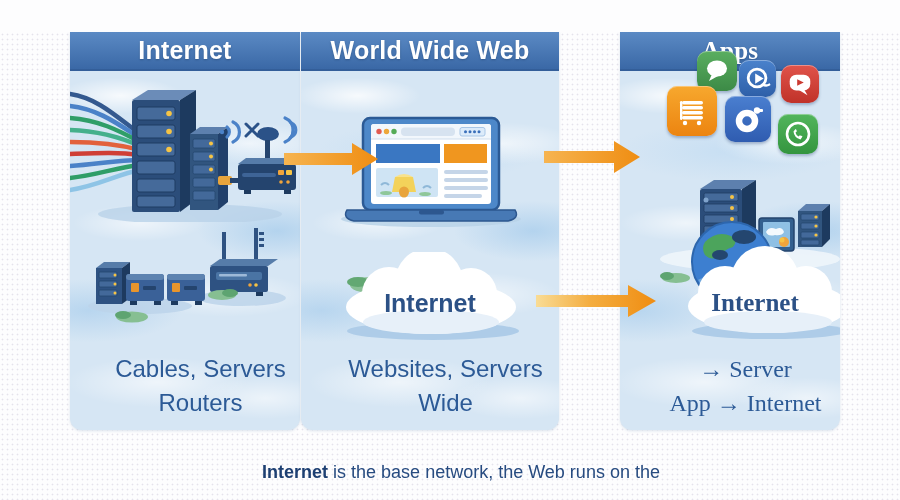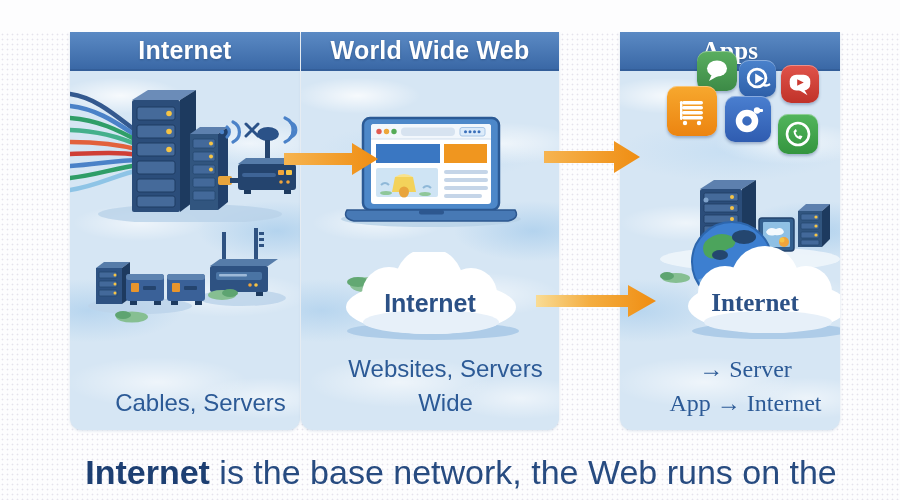--- a/index.html
+++ b/index.html
@@ -58,21 +58,21 @@
     display:flex;align-items:center;justify-content:center;
   }
   .ic-chat{background:linear-gradient(#5aae60,#3c8a46);}
   .ic-video{background:linear-gradient(#4a82cc,#2e5fa8);}
   .ic-qchat{background:linear-gradient(#e0534a,#c03229);}
   .ic-cart{background:linear-gradient(#f7a82e,#ec8410);}
   .ic-donut{background:linear-gradient(#4a7fd0,#2f5cb0);}
   .ic-phone{background:linear-gradient(#52b55c,#34953f);}
   .bottom-text{
     position:absolute;left:6px;right:0;top:421px;
-    text-align:center;color:#274b80;font-size:34px;line-height:39px;padding-left:16px;
+    text-align:center;color:#274b80;font-size:18px;line-height:39px;padding-left:16px;
   }
   .bottom-text b{color:#1d3f72;}
 </style>
 </head>
 <body>
 
 <div class="stage">
 
   <div class="panel panel-1">
     <div class="panel-header">
@@ -213,20 +213,21 @@
       <g>
         <ellipse cx="152" cy="71" rx="14" ry="5" fill="#86bf92"></ellipse>
         <ellipse cx="160" cy="69" rx="8" ry="4" fill="#5ea471"></ellipse>
         <ellipse cx="62" cy="93" rx="16" ry="5.5" fill="#86bf92"></ellipse>
         <ellipse cx="53" cy="91" rx="8" ry="4" fill="#5ea471"></ellipse>
       </g>
     </svg>
 
     <div class="caption">
       <div>Cables, Servers</div>
+      <div>Routers</div>
     </div>
   </div>
 
   <div class="panel panel-2">
     <div class="panel-header">
       <span>World Wide Web</span>
     </div>
 
     <svg class="scene" style="top:45px" width="258" height="150" viewBox="0 0 258 150">
       <ellipse cx="130" cy="142" rx="90" ry="8" fill="#b9d2e8" opacity=".85"></ellipse>

